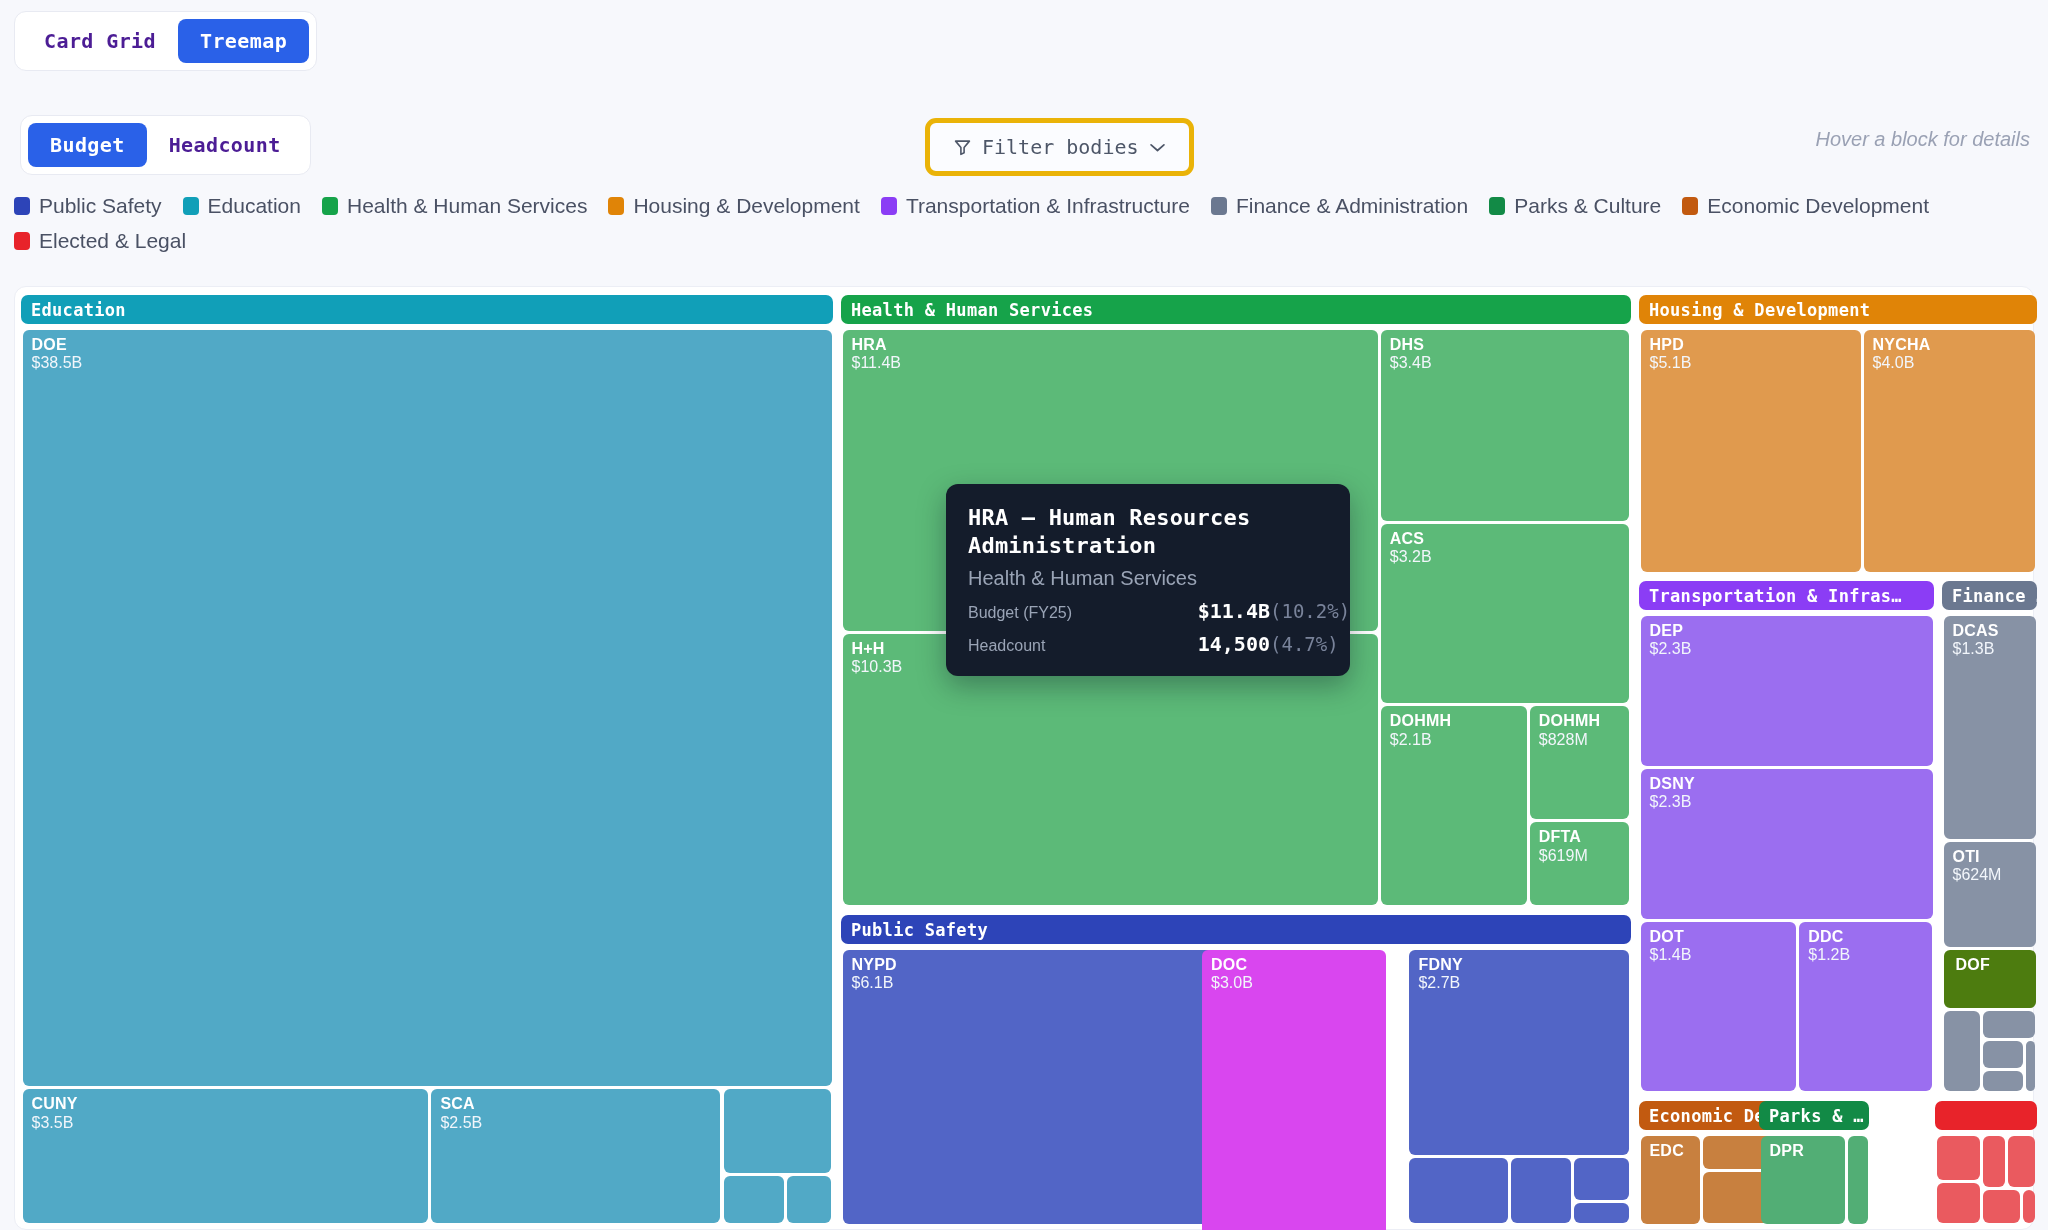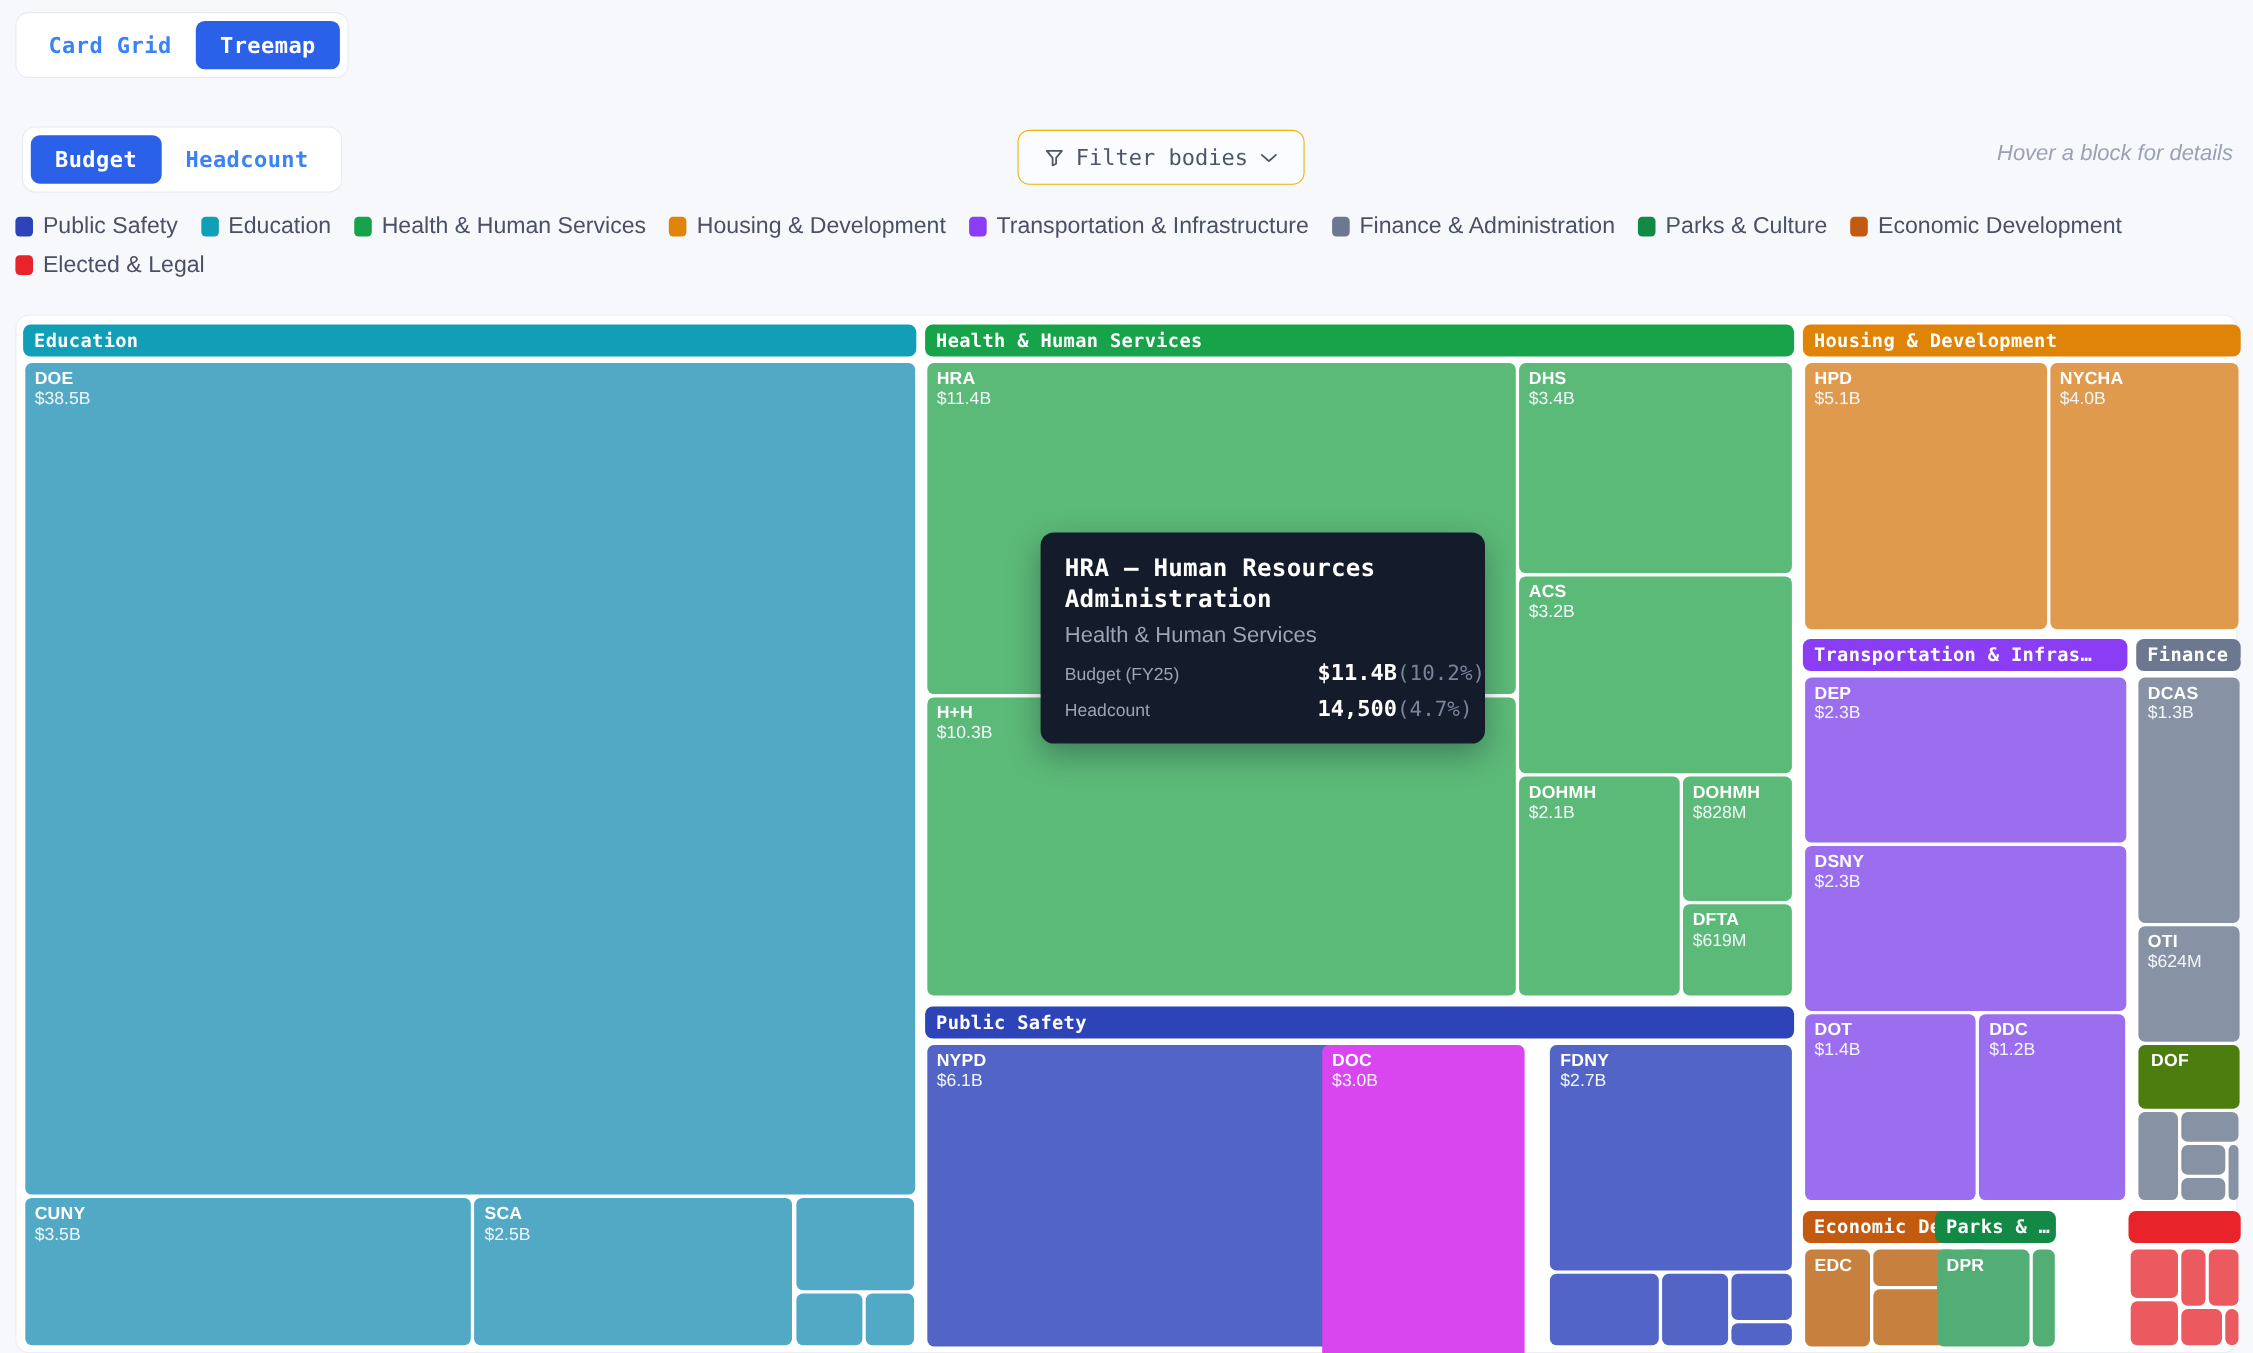--- a/index.html
+++ b/index.html
@@ -18,34 +18,34 @@
     border-radius: 12px;
     padding: 7px;
   }
   #view-toggle { position: absolute; left: 14px; top: 11px; }
   #metric-toggle { position: absolute; left: 20px; top: 115px; }
   .seg-btn {
     font-family: "DejaVu Sans Mono", monospace;
     font-size: 20px; font-weight: 700;
     padding: 10px 22px;
     border-radius: 8px;
-    color: #3b82f6;
+    color: #4c1d95;
     background: transparent;
     border: none; cursor: pointer;
     white-space: nowrap;
     letter-spacing: .4px;
   }
   .seg-btn.active { background: #2a61e8; color: #ffffff; }
 
   
   #filter-btn {
     position: absolute; left: 925px; top: 118px;
     display: flex; align-items: center; gap: 11px;
     background: #fbfcff;
-    border: 1px solid #eab308;
+    border: 5px solid #eab308;
     border-radius: 11px;
     padding: 12px 24px;
     cursor: pointer;
     font-family: "DejaVu Sans Mono", monospace;
     font-size: 20px; font-weight: 400; color: #4d5668;
   }
   .funnel { width: 17px; height: 17px; display:block; }
   .chev { width: 15px; height: 9px; display:block; }
 
   #hover-hint {

